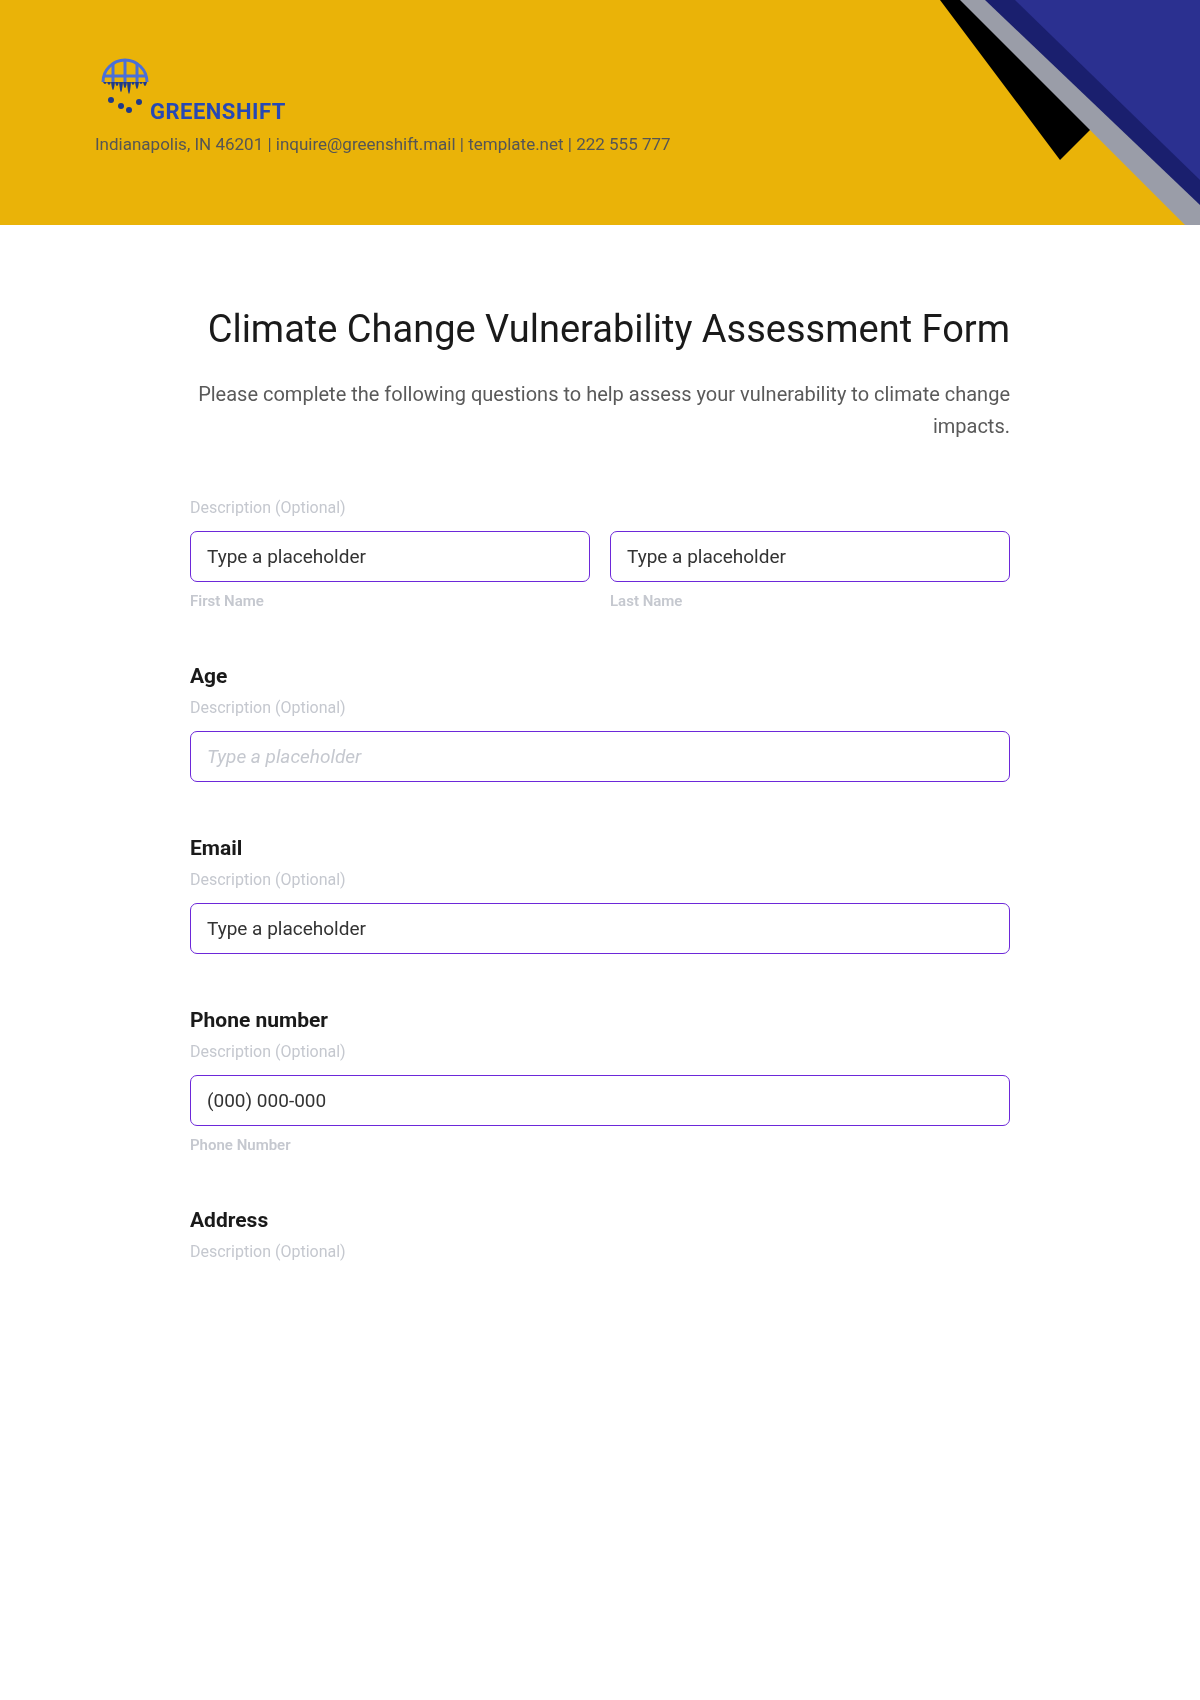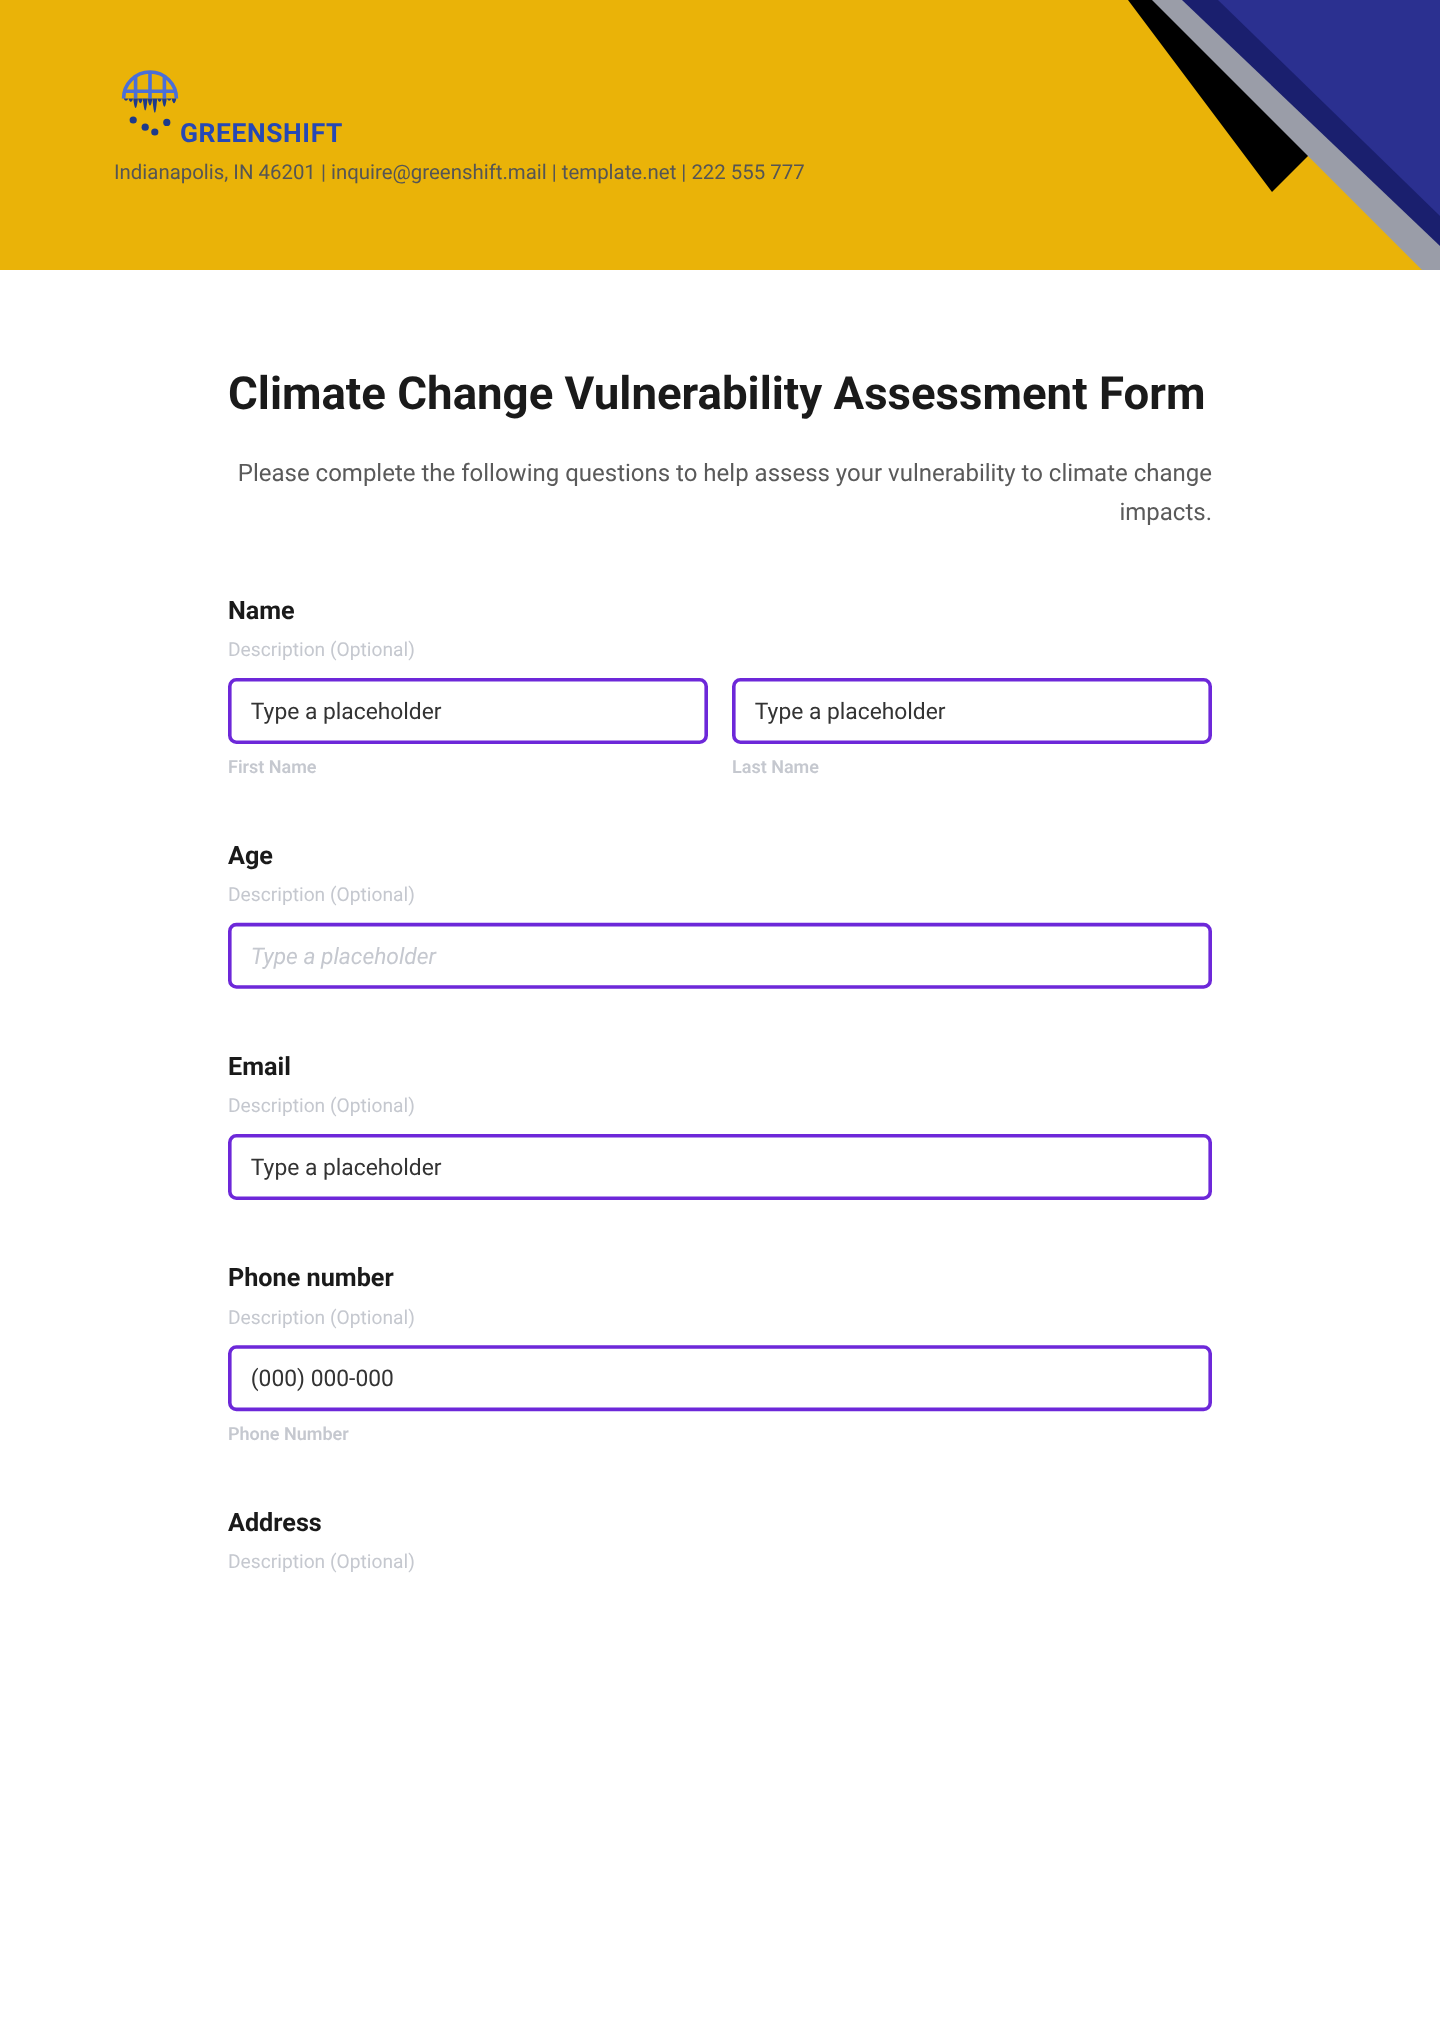--- a/index.html
+++ b/index.html
@@ -48,23 +48,23 @@
       color: #555;
       margin-top: 10px;
     }
     .content {
       max-width: 820px;
       margin: 0 auto;
       padding: 80px 0 0 0;
     }
     .form-title {
       font-size: 38px;
-      font-weight: 700;
+      font-weight: 400;
       color: #1a1a1a;
-      text-align: left;
+      text-align: right;
       line-height: 1.3;
       margin-bottom: 24px;
     }
     .form-subtitle {
       font-size: 20px;
       color: #5a5a5a;
       text-align: right;
       line-height: 1.6;
       margin-bottom: 56px;
     }
@@ -92,21 +92,21 @@
       display: flex;
       gap: 20px;
     }
     .input-col {
       flex: 1;
     }
     .text-input {
       width: 100%;
       padding: 13px 16px;
       font-size: 19px;
-      border: 3px solid #6d28d9;
+      border: 1px solid #6d28d9;
       border-radius: 7px;
       color: #333;
       background: #fff;
       font-family: inherit;
     }
     .text-input::placeholder {
       color: #c5c8cf;
       font-style: italic;
     }
     .text-input.filled-placeholder {
@@ -152,21 +152,20 @@
     <div class="org-info">Indianapolis, IN 46201 | inquire@greenshift.mail | template.net | 222 555 777</div>
   </div>
 </div>
 
 <div class="content">
   <h1 class="form-title">Climate Change Vulnerability Assessment Form</h1>
   <p class="form-subtitle">Please complete the following questions to help assess your vulnerability to climate change impacts.</p>
 
 
   <div class="field-group">
-    <div class="field-label">Name</div>
     <div class="field-desc">Description (Optional)</div>
     <div class="input-row">
       <div class="input-col">
         <input type="text" class="text-input filled-placeholder" value="Type a placeholder" style="">
         <div class="sublabel">First Name</div>
       </div>
       <div class="input-col">
         <input type="text" class="text-input filled-placeholder" value="Type a placeholder" style="">
         <div class="sublabel">Last Name</div>
       </div>

